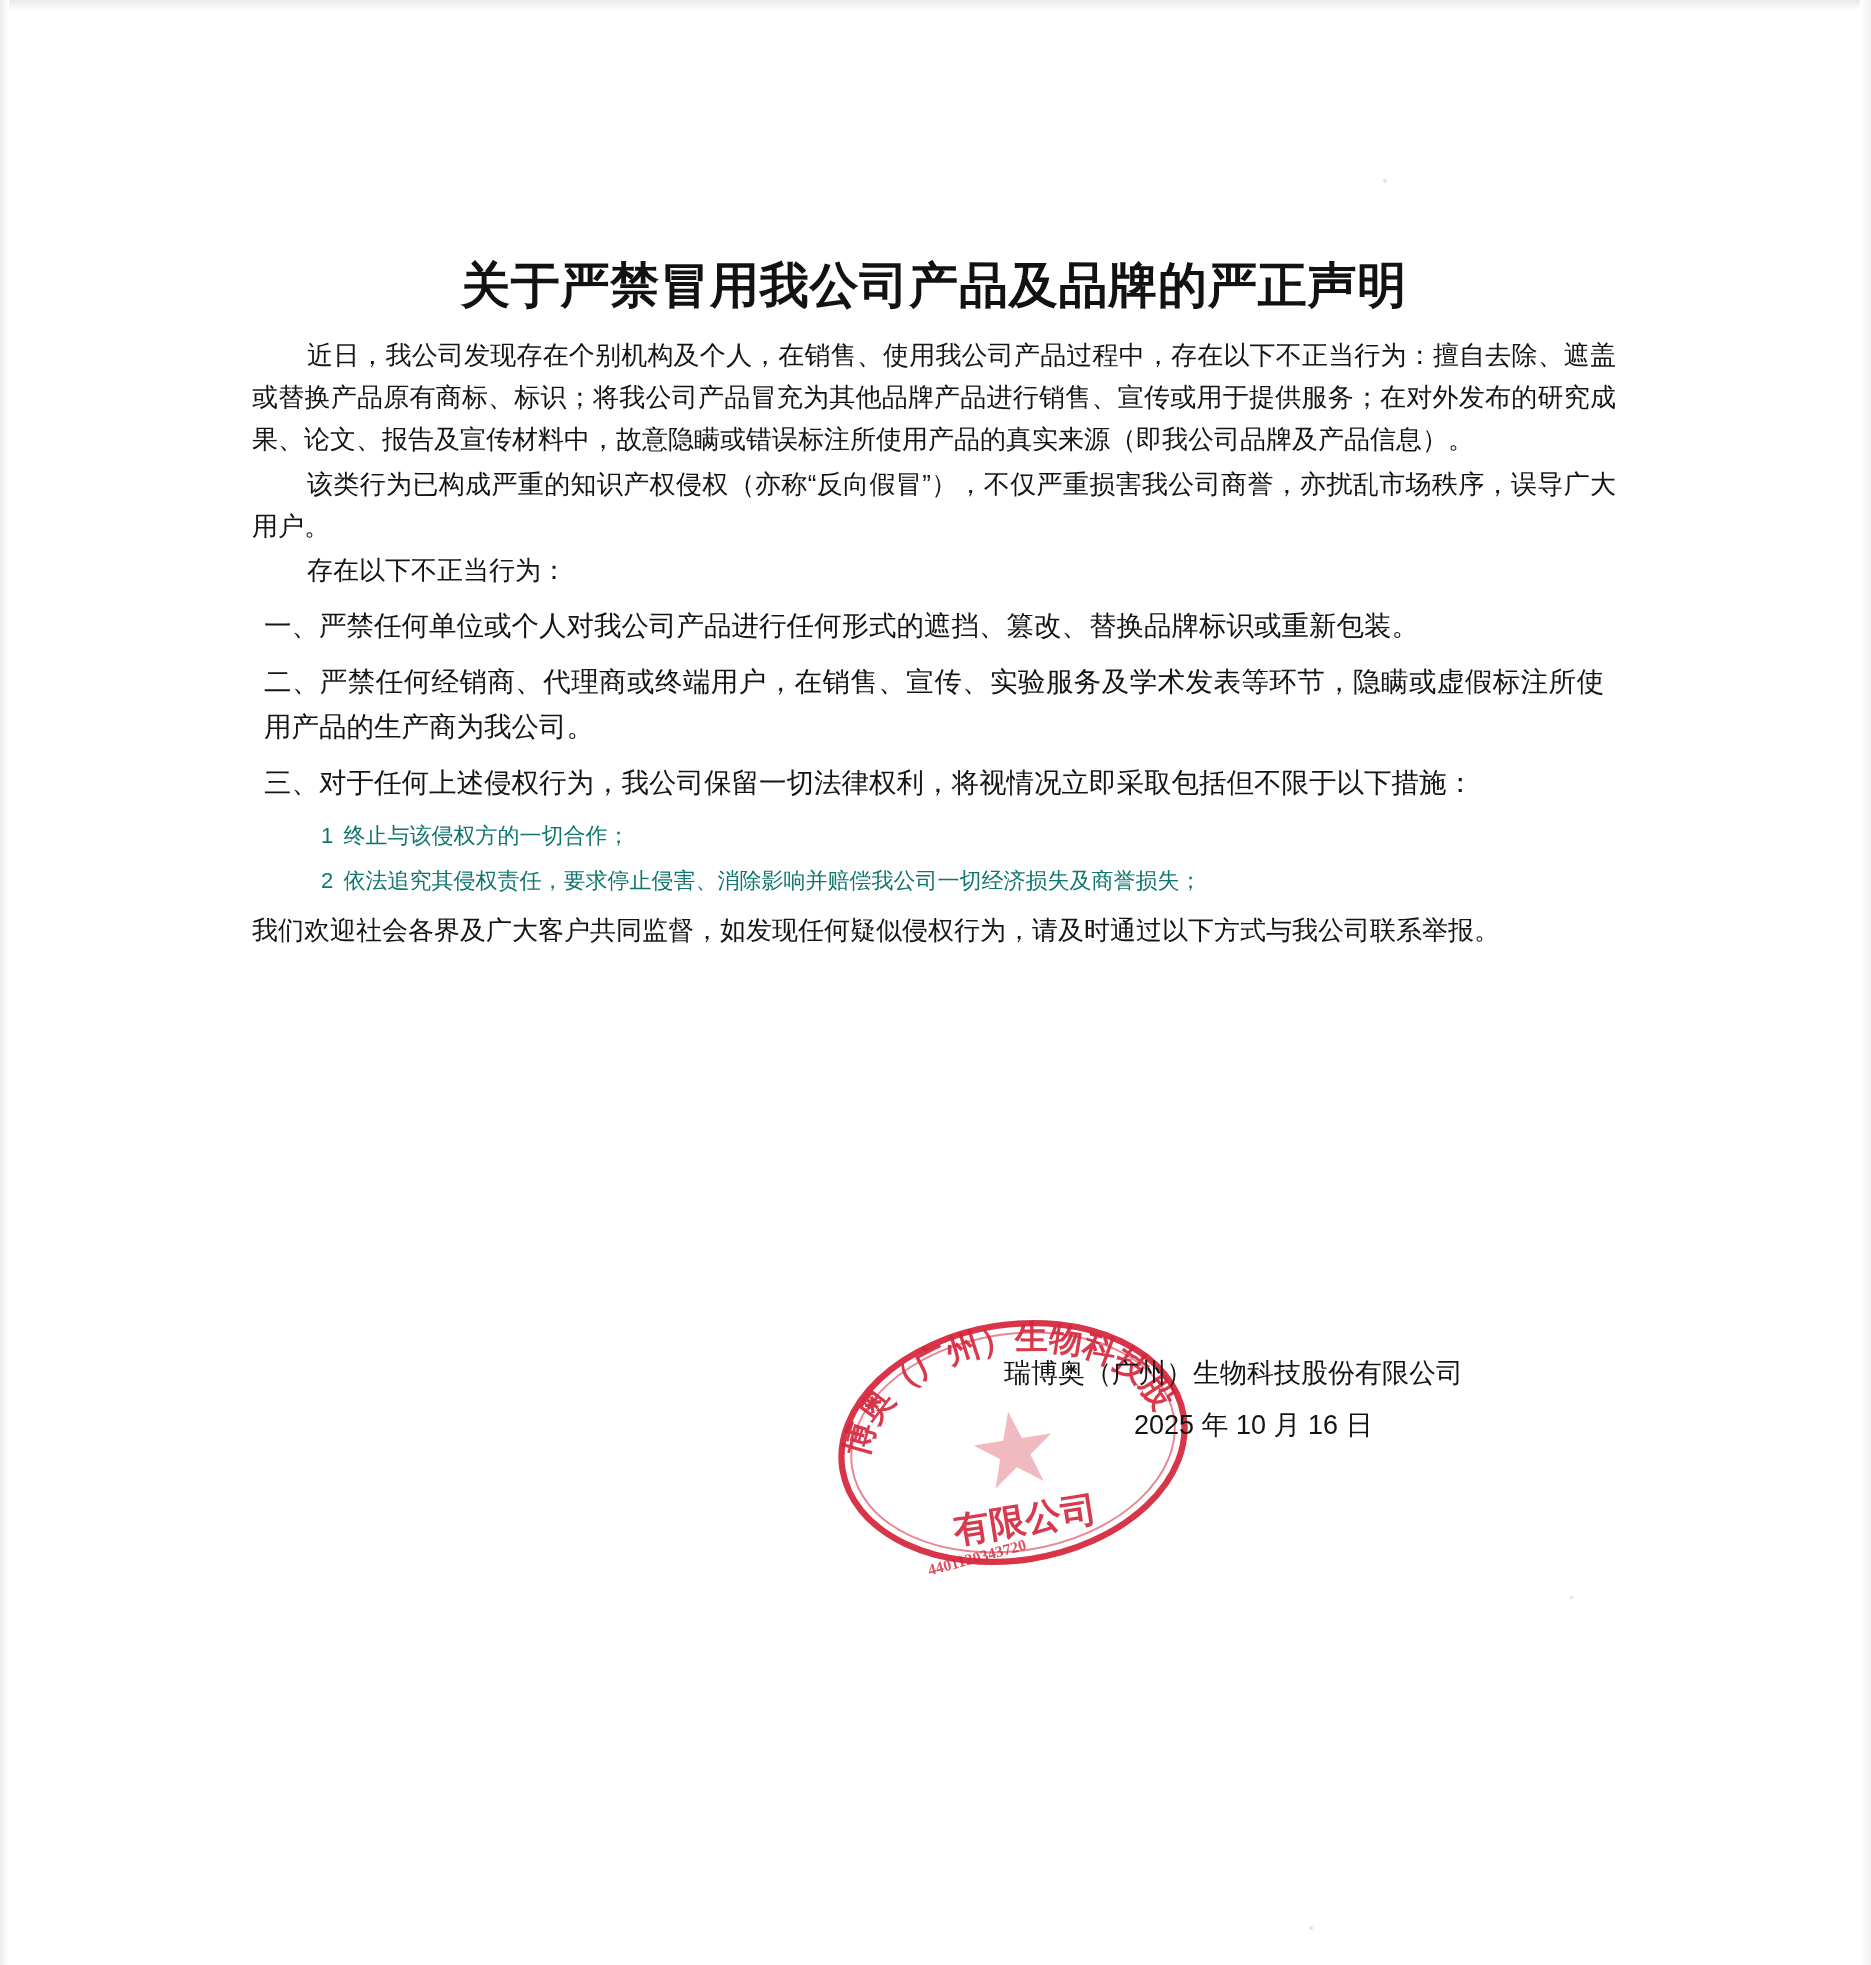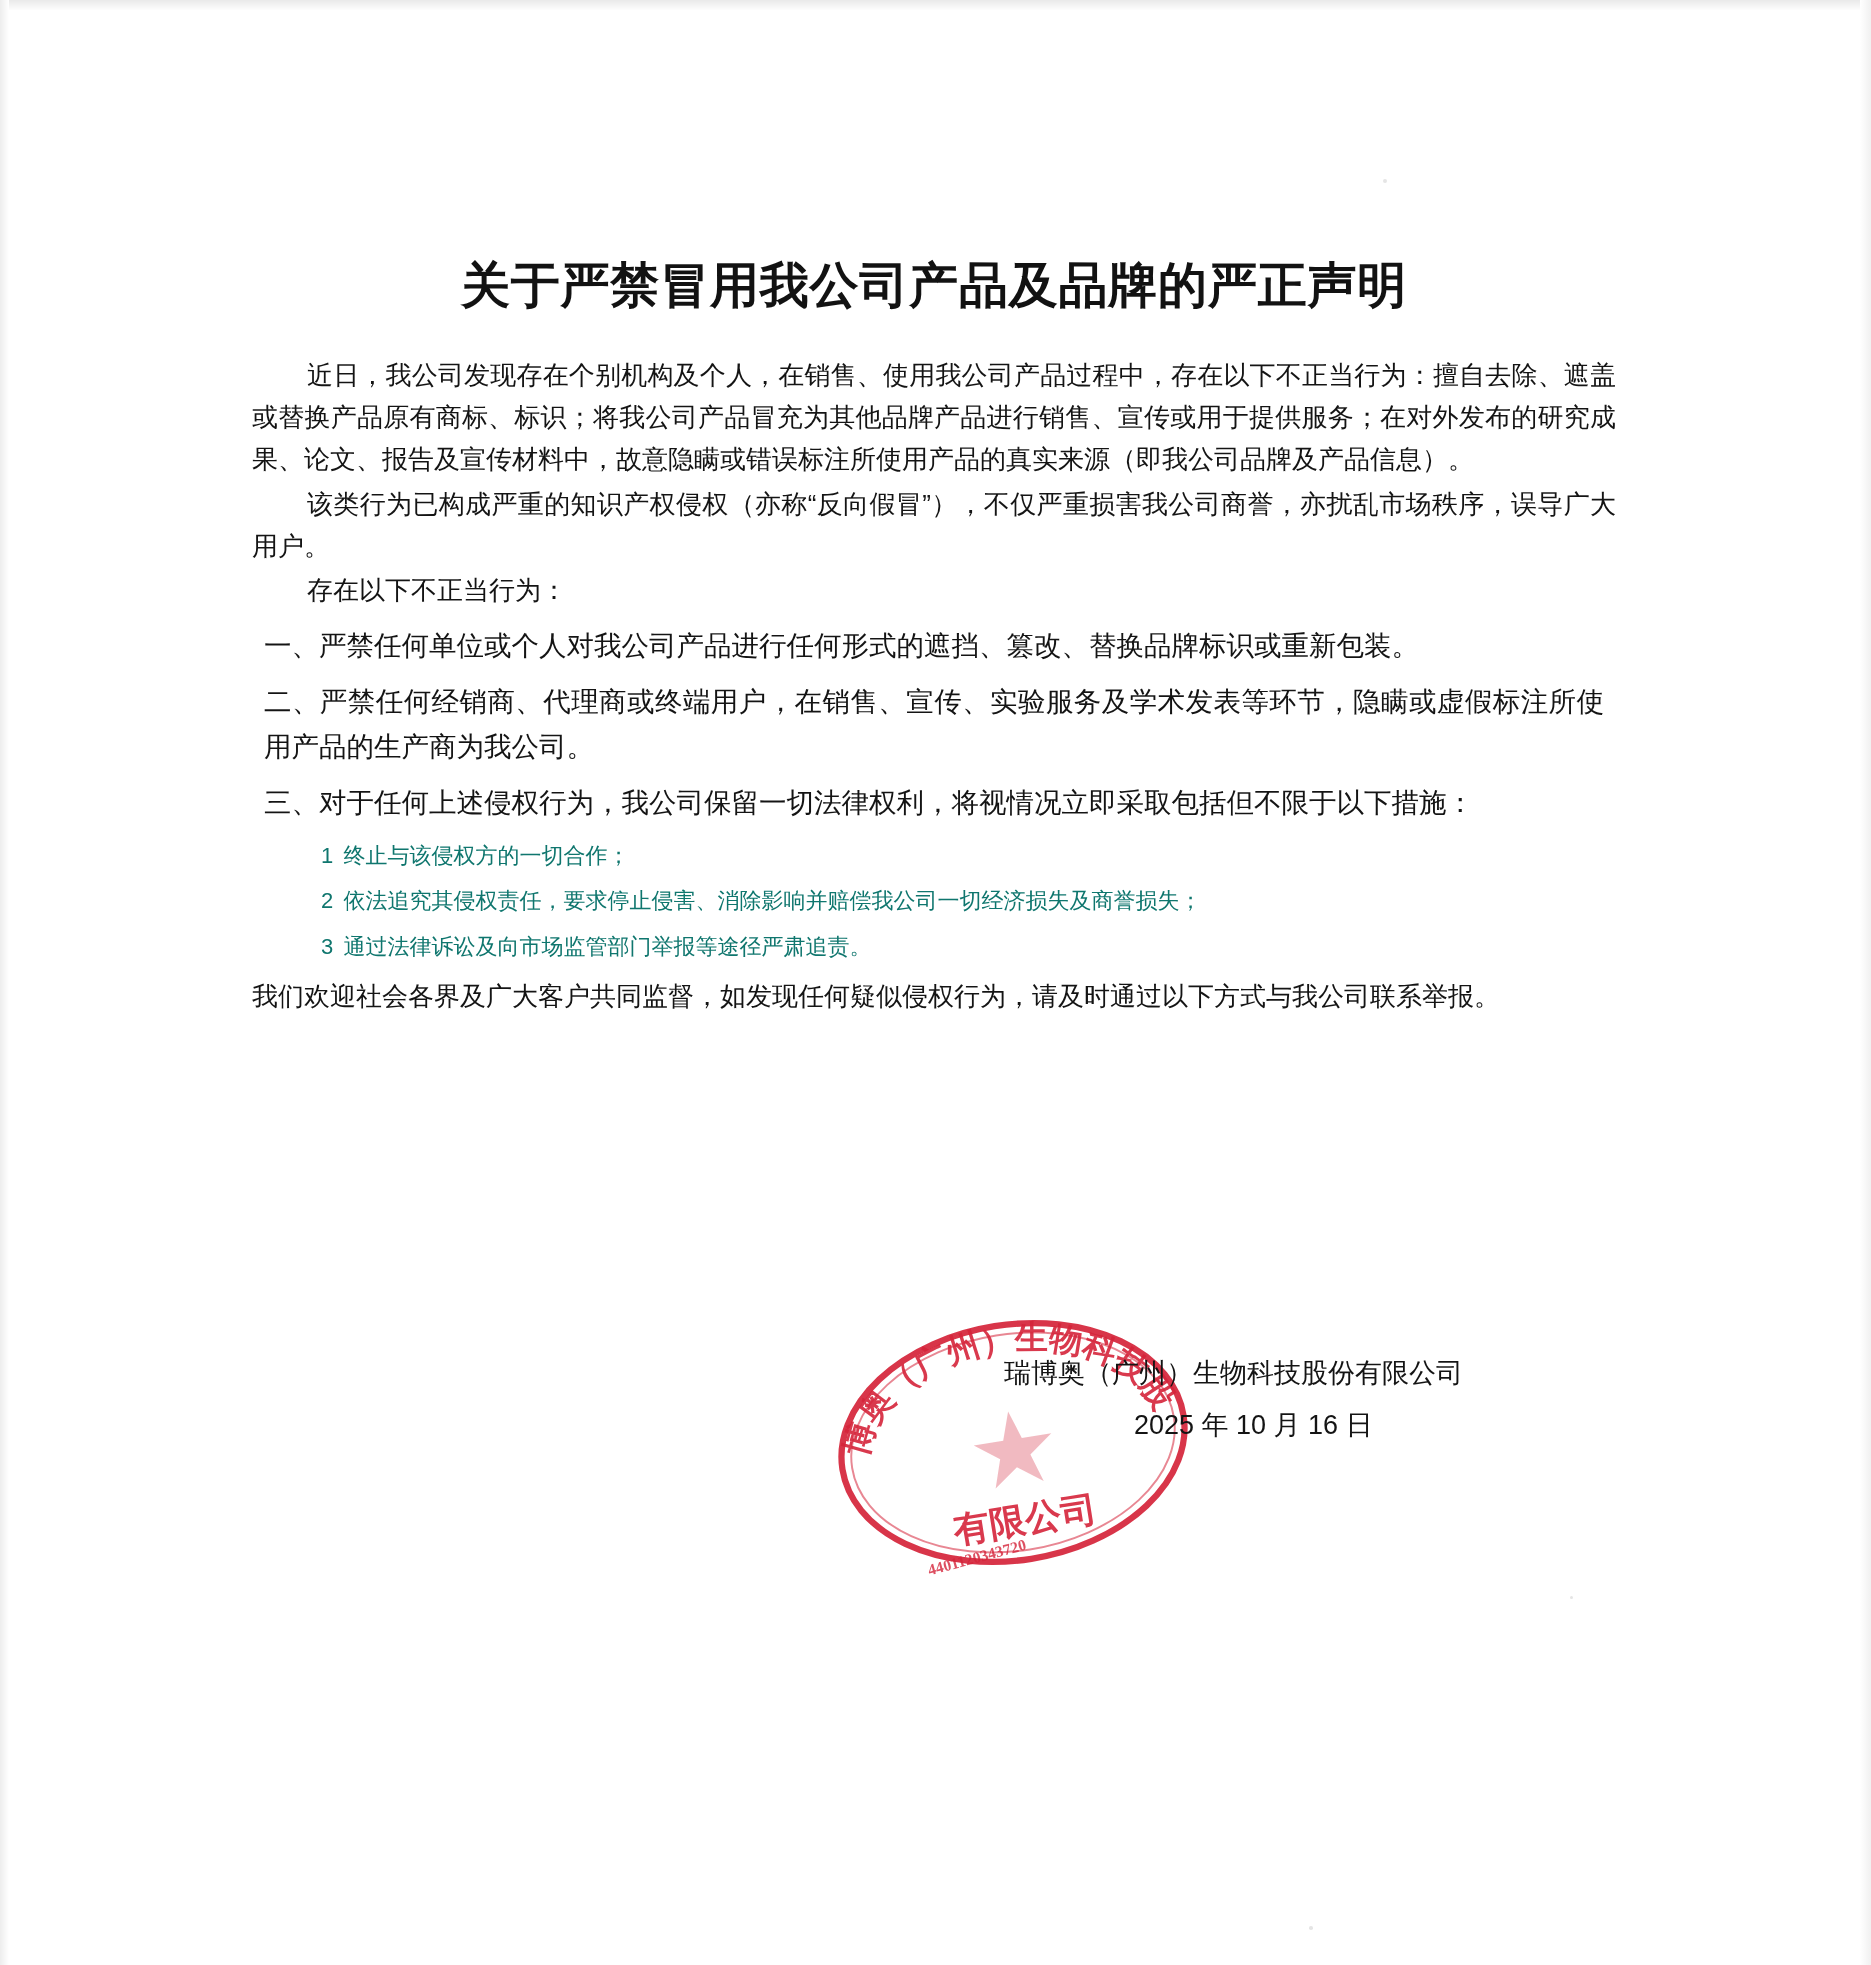--- a/index.html
+++ b/index.html
@@ -52,21 +52,21 @@
     top: 252px;
     width: 1364px;
   }
 
   .doc-title {
     font-size: 49px;
     font-weight: 700;
     text-align: center;
     letter-spacing: 0.8px;
     color: #121212;
-    margin: 0 0 36px 0;
+    margin: 0 0 16px 0;
     line-height: 1.35;
   }
 
   .para {
     font-size: 26px;
     line-height: 1.62;
     color: #141414;
     margin: 0 0 2.4px 0;
     text-align: justify;
     text-justify: inter-character;
@@ -160,23 +160,20 @@
 
     <p class="list-item">一、严禁任何单位或个人对我公司产品进行任何形式的遮挡、篡改、替换品牌标识或重新包装。</p>
     <p class="list-item">二、严禁任何经销商、代理商或终端用户，在销售、宣传、实验服务及学术发表等环节，隐瞒或虚假标注所使用产品的生产商为我公司。</p>
     <p class="list-item">三、对于任何上述侵权行为，我公司保留一切法律权利，将视情况立即采取包括但不限于以下措施：</p>
 
     <p class="sub-item">
       <span class="num">1</span><span>终止与该侵权方的一切合作；</span>
     </p>
     <p class="sub-item">
       <span class="num">2</span><span>依法追究其侵权责任，要求停止侵害、消除影响并赔偿我公司一切经济损失及商誉损失；</span>
-    </p>
-    <p class="sub-item">
-      <span class="num">3</span><span>通过法律诉讼及向市场监管部门举报等途径严肃追责。</span>
     </p>
 
     <p class="para">我们欢迎社会各界及广大客户共同监督，如发现任何疑似侵权行为，请及时通过以下方式与我公司联系举报。</p>
 
   </div>
 
   <div class="signature-area">
 
     <div class="seal">
       <svg width="366" height="259" viewBox="0 0 930 660" xmlns="http://www.w3.org/2000/svg">

